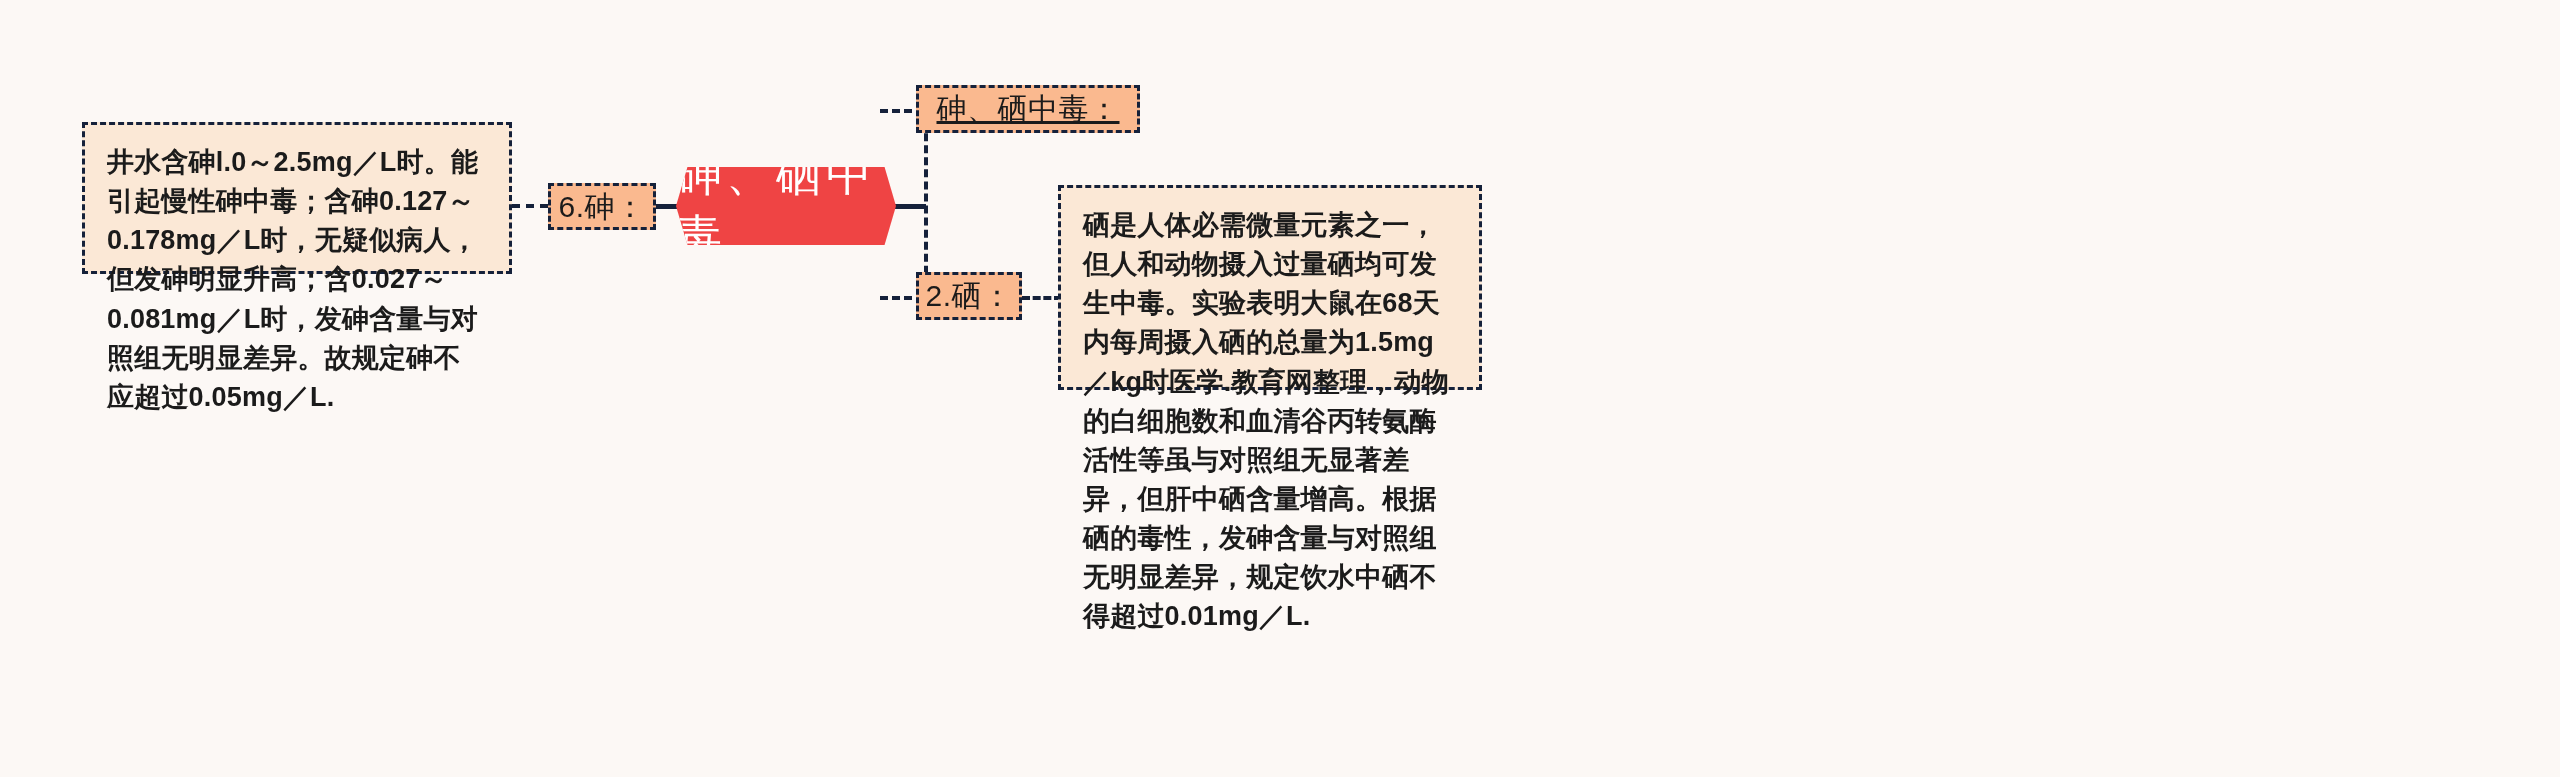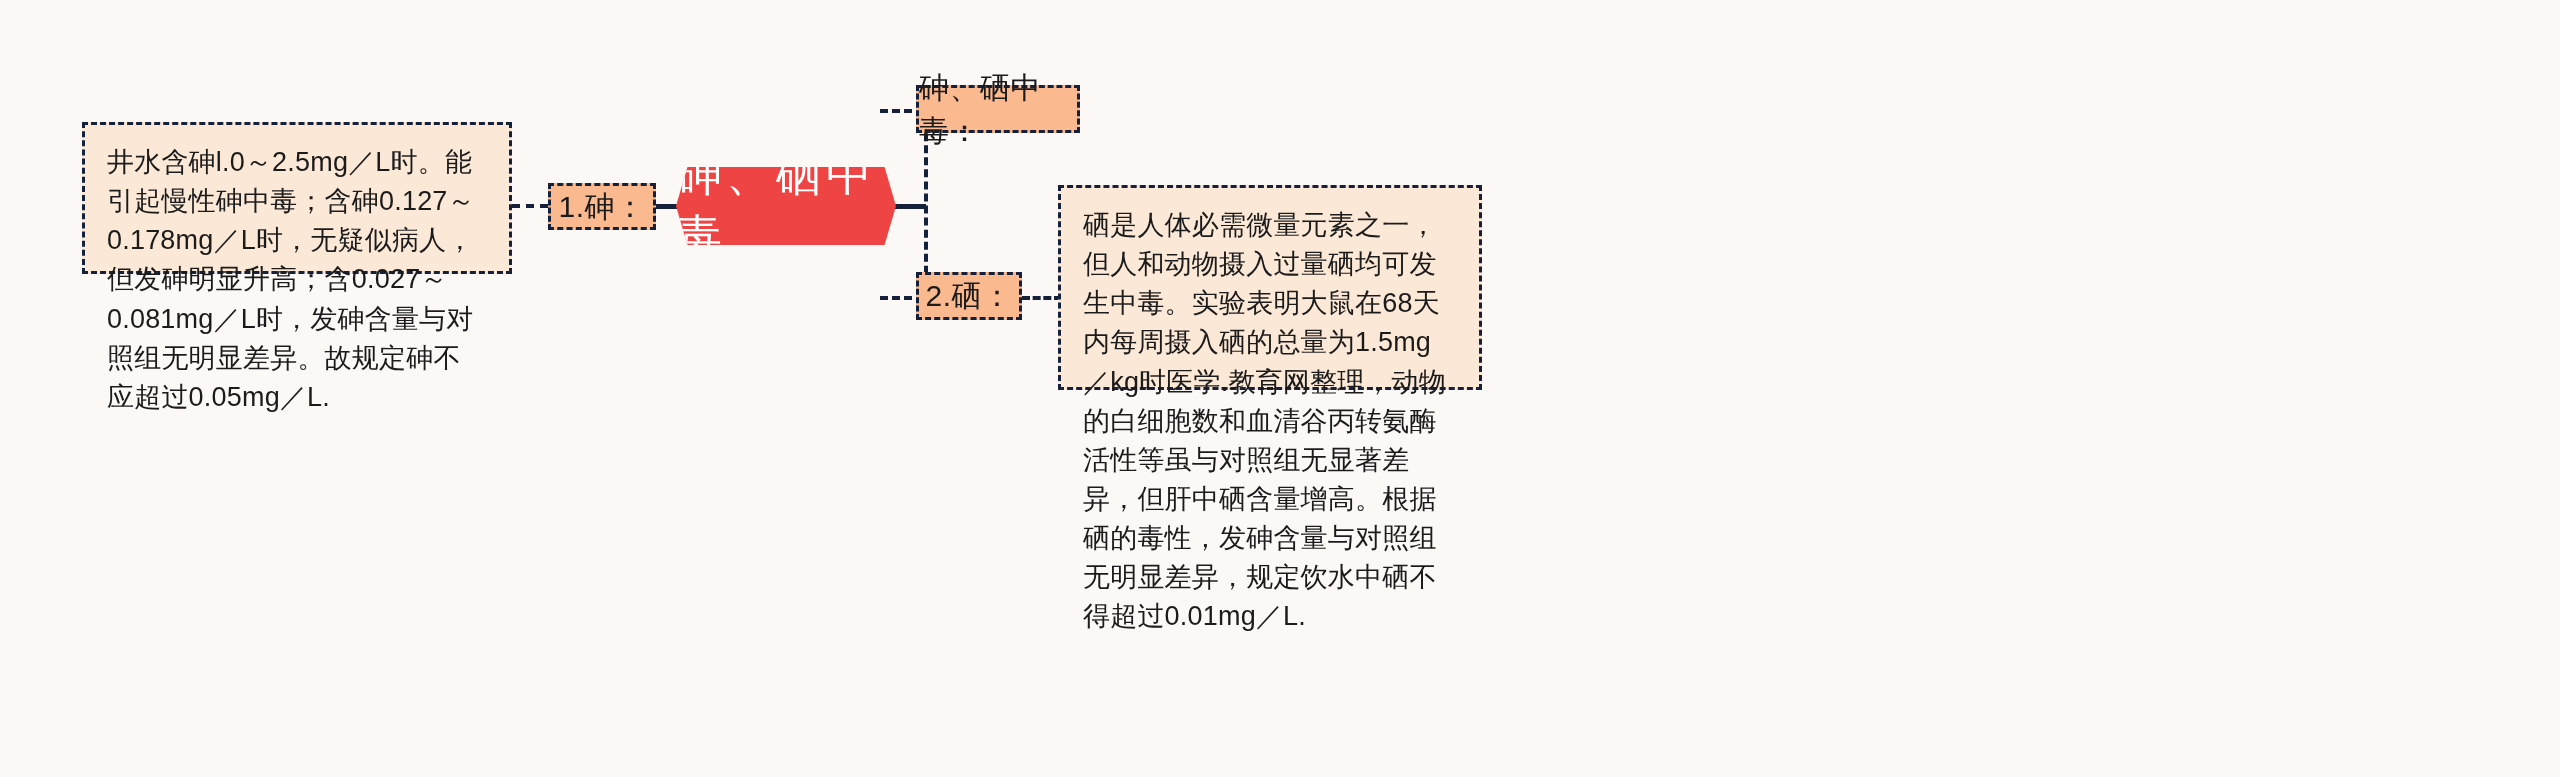--- a/index.html
+++ b/index.html
@@ -22,21 +22,21 @@
   }
 
   
   .panel {
     background:#FBE8D6;
     padding:18px 22px 16px 22px;
     font-size:27px;
     letter-spacing:0.2px;
     align-items:flex-start;
   }
-  .panel .txt { display:block; width:100%; }
+  .panel .txt { display:block; width:100%;font-weight:bold; }
 
   
   .chip {
     background:#FAB98F;
     justify-content:center;
     font-size:30px;
     letter-spacing:0.5px;
   }
 
   
@@ -61,21 +61,21 @@
   }
   .dash-v {
     border-left:4px dashed #15213A;
     width:0;
   }
 
   
   #panel-arsenic   { left:82px;  top:122px; width:430px; height:152px; }
   #chip-arsenic    { left:548px; top:183px; width:108px; height:47px; }
   #hex-center      { left:676px; top:167px; width:220px; height:78px; }
-  #chip-title      { left:916px; top:85px;  width:164px; height:48px; }
+  #chip-title      { left:916px; top:85px;  width:224px; height:48px;text-decoration:underline; }
   #chip-selenium   { left:916px; top:272px; width:106px; height:48px;text-align:right; }
   #panel-selenium  { left:1058px;top:185px; width:424px; height:205px; }
 
   
   #c-panel-arsenic { left:512px; top:204px; width:36px; }
   #c-arsenic-hex   { left:656px; top:204px; width:26px; }
   #c-hex-stub      { left:890px; top:204px; width:36px; }
   #c-spine         { left:924px; top:109px; height:189px; }
   #c-title         { left:880px; top:109px; width:44px; }
   #c-selenium      { left:880px; top:296px; width:44px; }
@@ -92,21 +92,21 @@
   <div class="conn dash-v" id="c-spine"></div>
   <div class="conn dash-h" id="c-title"></div>
   <div class="conn dash-h" id="c-selenium"></div>
   <div class="conn dash-h" id="c-sel-panel"></div>
 
   <div class="node panel" id="panel-arsenic">
     <span class="txt">井水含砷l.0～2.5mg／L时。能引起慢性砷中毒；含砷0.127～0.178mg／L时，无疑似病人，但发砷明显升高；含0.027～0.081mg／L时，发砷含量与对照组无明显差异。故规定砷不应超过0.05mg／L.</span>
   </div>
 
   <div class="node chip" id="chip-arsenic">
-    <span>1.砷：</span>
+    <span>6.砷：</span>
   </div>
 
   <div class="hex" id="hex-center">
     <span>砷、硒中毒</span>
   </div>
 
   <div class="node chip" id="chip-title">
     <span>砷、硒中毒：</span>
   </div>
 

